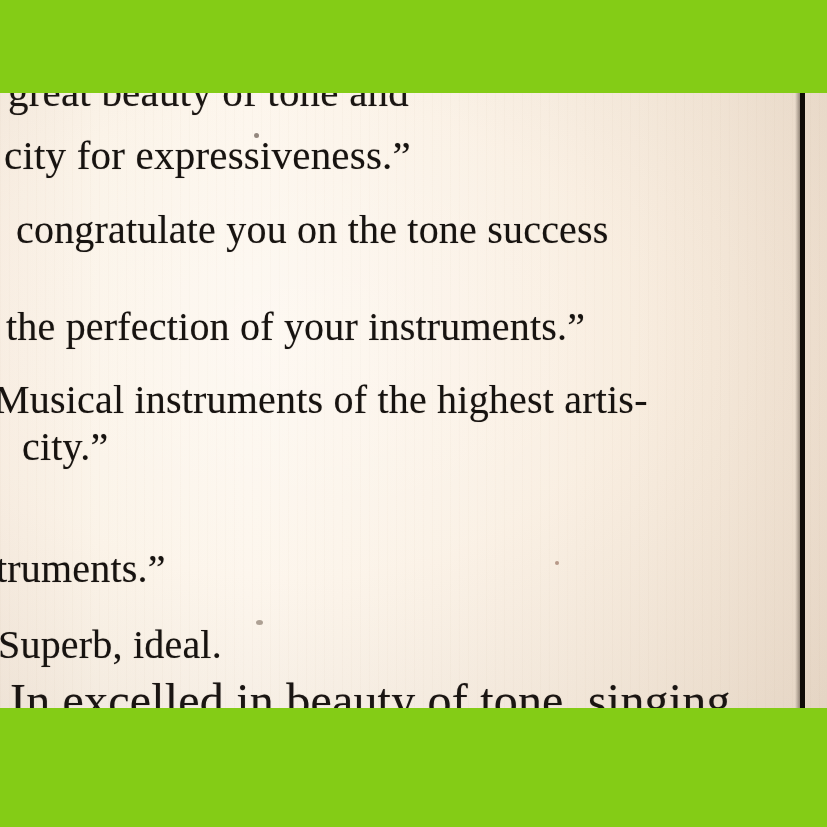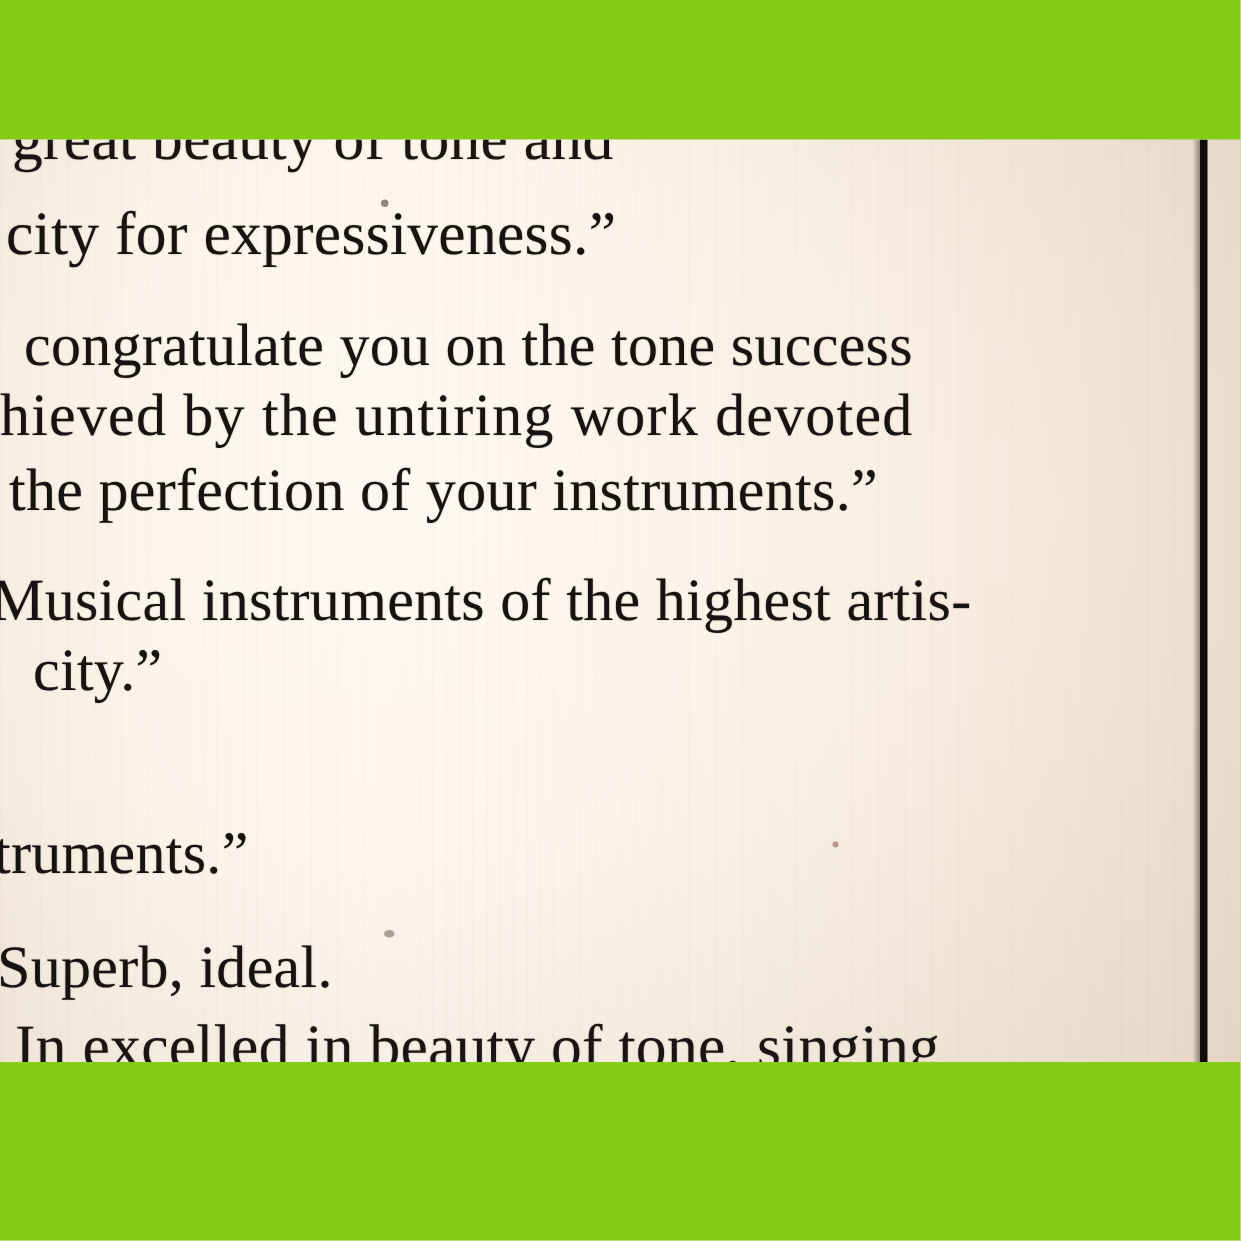--- a/index.html
+++ b/index.html
@@ -118,21 +118,21 @@
     left: 0;
     top: 588px;
     width: 800px;
     height: 27px;
     overflow: hidden;
     z-index: 2;
   }
   .cut-bottom .ln {
     top: -8px;
     left: 10px;
-    font-size: 41px;
+    font-size: 48px;
     color: #1a1512;
   }
   .spot {
     position: absolute;
     border-radius: 50%;
     background: rgba(60,44,32,0.55);
     z-index: 3;
   }
 </style>
 </head>
@@ -145,21 +145,20 @@
     <div class="textblock">
 
       <div class="cut-top">
         <div class="ln">great beauty of tone and</div>
       </div>
 
       <div class="ln" style="left:4px; top:38px; font-size:41px;">city for expressiveness.”</div>
 
       <div class="ln" style="left:16px; top:113px; font-size:40px;">congratulate you on the tone success</div>
 
-      <div class="ln" style="left:0px; top:160px; font-size:40px; letter-spacing:0.8px;">hieved by the untiring work devoted</div>
 
       <div class="ln" style="left:6px; top:210px; font-size:40px;">the perfection of your instruments.”</div>
 
       <div class="ln" style="left:-6px; top:283px; font-size:40px;">Musical instruments of the highest artis-</div>
 
       <div class="ln" style="left:22px; top:330px; font-size:40px;">city.”</div>
 
 
       <div class="ln" style="left:-4px; top:452px; font-size:40px;">truments.”</div>
 

